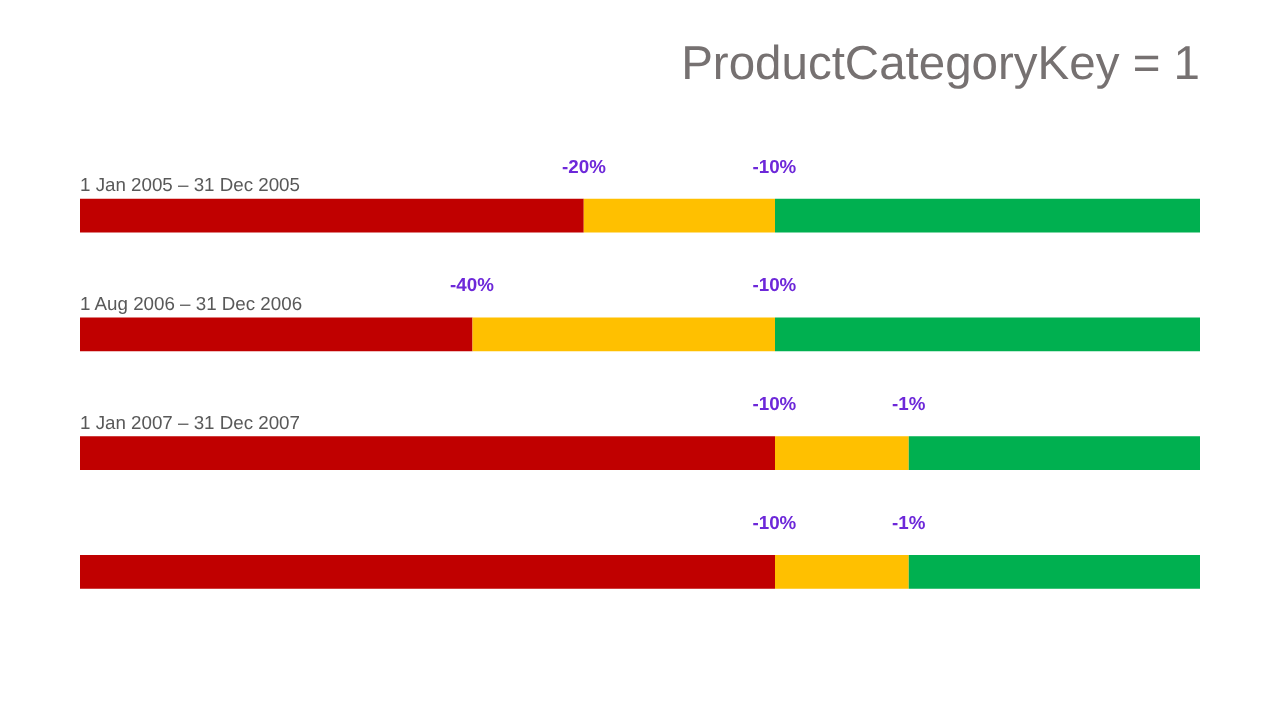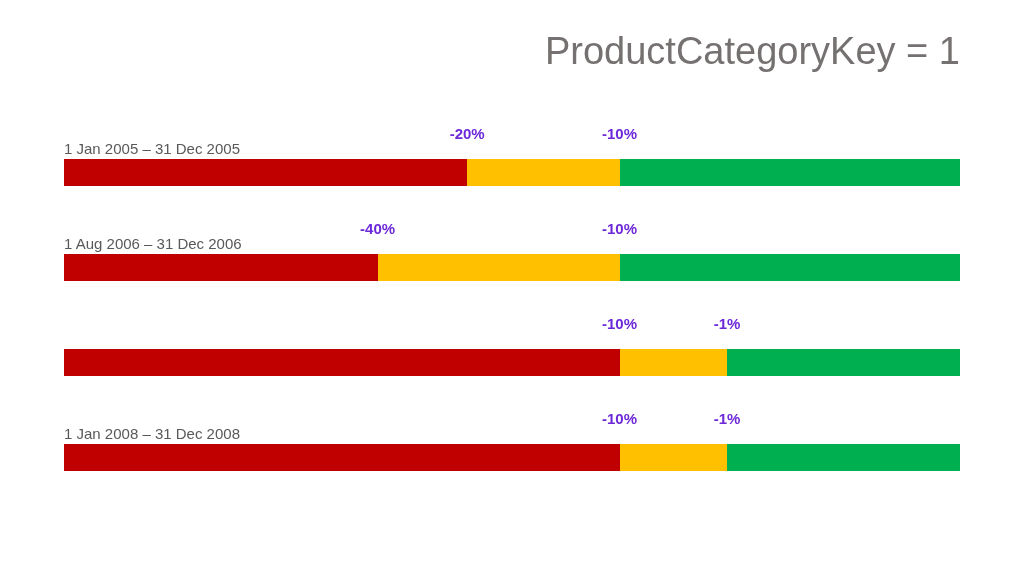--- a/index.html
+++ b/index.html
@@ -82,33 +82,33 @@
       </div>
       <div class="bar">
         <div class="seg-red" style="width:35%"></div>
         <div class="seg-yellow" style="width:27%"></div>
         <div class="seg-green" style="width:38%"></div>
       </div>
     </div>
 
     <div class="row">
       <div class="labels">
+        <span class="period">1 Jan 2007 – 31 Dec 2007</span>
         <span class="thresh" style="left:62%">-10%</span>
         <span class="thresh" style="left:74%">-1%</span>
       </div>
       <div class="bar">
         <div class="seg-red" style="width:62%"></div>
         <div class="seg-yellow" style="width:12%"></div>
         <div class="seg-green" style="width:26%"></div>
       </div>
     </div>
 
     <div class="row">
       <div class="labels">
-        <span class="period">1 Jan 2008 – 31 Dec 2008</span>
         <span class="thresh" style="left:62%">-10%</span>
         <span class="thresh" style="left:74%">-1%</span>
       </div>
       <div class="bar">
         <div class="seg-red" style="width:62%"></div>
         <div class="seg-yellow" style="width:12%"></div>
         <div class="seg-green" style="width:26%"></div>
       </div>
     </div>
 

